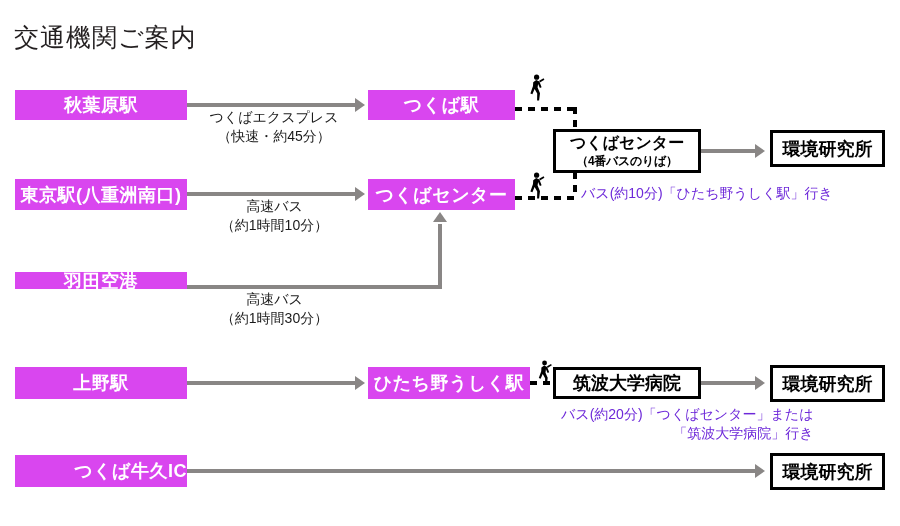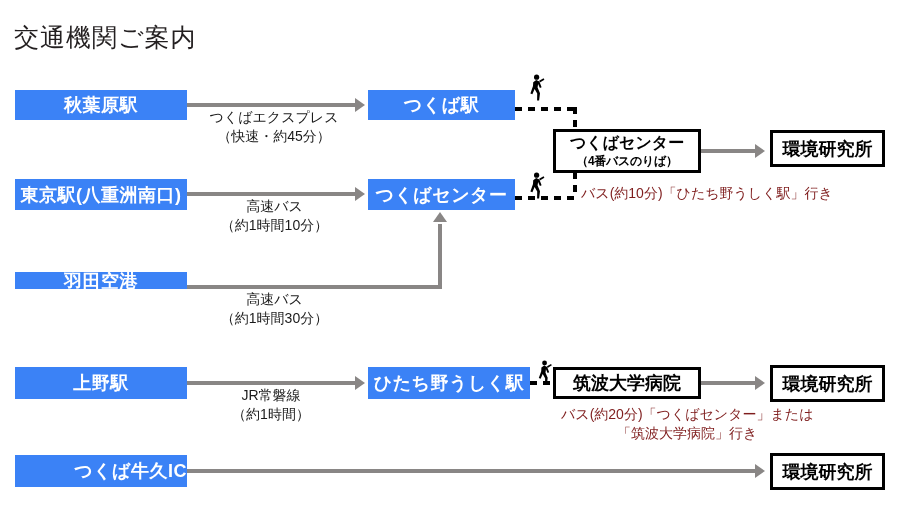--- a/index.html
+++ b/index.html
@@ -18,21 +18,21 @@
     position:absolute;left:14px;top:8px;
     font-size:25px;line-height:34px;
     font-weight:400;letter-spacing:1px;
     color:#231f20;
     white-space:nowrap;
   }
 
   
   .node-dark{
     position:absolute;
-    background:#3b82f6;
+    background:#d946ef;
     color:#ffffff;
     font-weight:bold;
     display:flex;align-items:center;justify-content:center;
     letter-spacing:0.5px;
     white-space:nowrap;
     box-sizing:border-box;
   }
   
   .node-box{
     position:absolute;
@@ -78,22 +78,22 @@
     position:absolute;
     font-size:14px;
     line-height:19px;
     color:#1a1a1a;
     white-space:nowrap;
     text-align:center;
     font-weight:normal;
   }
   .caption-l{
     position:absolute;
-    font-size:14px;line-height:19px;color:#7f1d1d;
-    white-space:nowrap;text-align:center;
+    font-size:14px;line-height:19px;color:#6d28d9;
+    white-space:nowrap;text-align:right;
   }
   .walk-icon{position:absolute;}
 </style>
 </head>
 <body>
 
 <div id="stage">
 
   <div class="title">交通機関ご案内</div>
 
@@ -174,24 +174,20 @@
     <div>（約1時間30分）</div>
   </div>
 
   <div class="node-dark" style="left:15px;top:355px;width:172px;height:32px;font-size:18px;">
     <span>上野駅</span>
   </div>
 
   <div class="hline" style="left:187px;top:369px;width:168px;"></div>
   <div class="arrowhead-r" style="left:355px;top:364px;"></div>
 
-  <div class="caption" style="left:196px;top:374px;width:150px;">
-    <div>JR常磐線</div>
-    <div>（約1時間）</div>
-  </div>
 
   <div class="node-dark" style="left:368px;top:355px;width:162px;height:32px;font-size:18px;">
     <span>ひたち野うしく駅</span>
   </div>
 
   <svg class="walk-icon" style="left:535px;top:348px;" width="18" height="26" viewBox="0 0 18 28">
     <circle cx="9.6" cy="3.2" r="2.6" fill="#000"></circle>
     <path d="M9.2 6.0 L12.4 7.6 L14.6 13.2 L12.9 13.9 L11.1 10.0 L10.6 13.6 L13.0 19.2 L12.1 26.4 L10.1 26.4 L10.2 19.6 L7.6 15.0 L5.4 20.2 L3.4 19.4 L6.0 12.0 L6.2 8.2 Z" fill="#000"></path>
     <path d="M12.2 6.8 L16.6 4.2 L17.4 5.7 L12.9 8.6 Z" fill="#000"></path>
   </svg>

